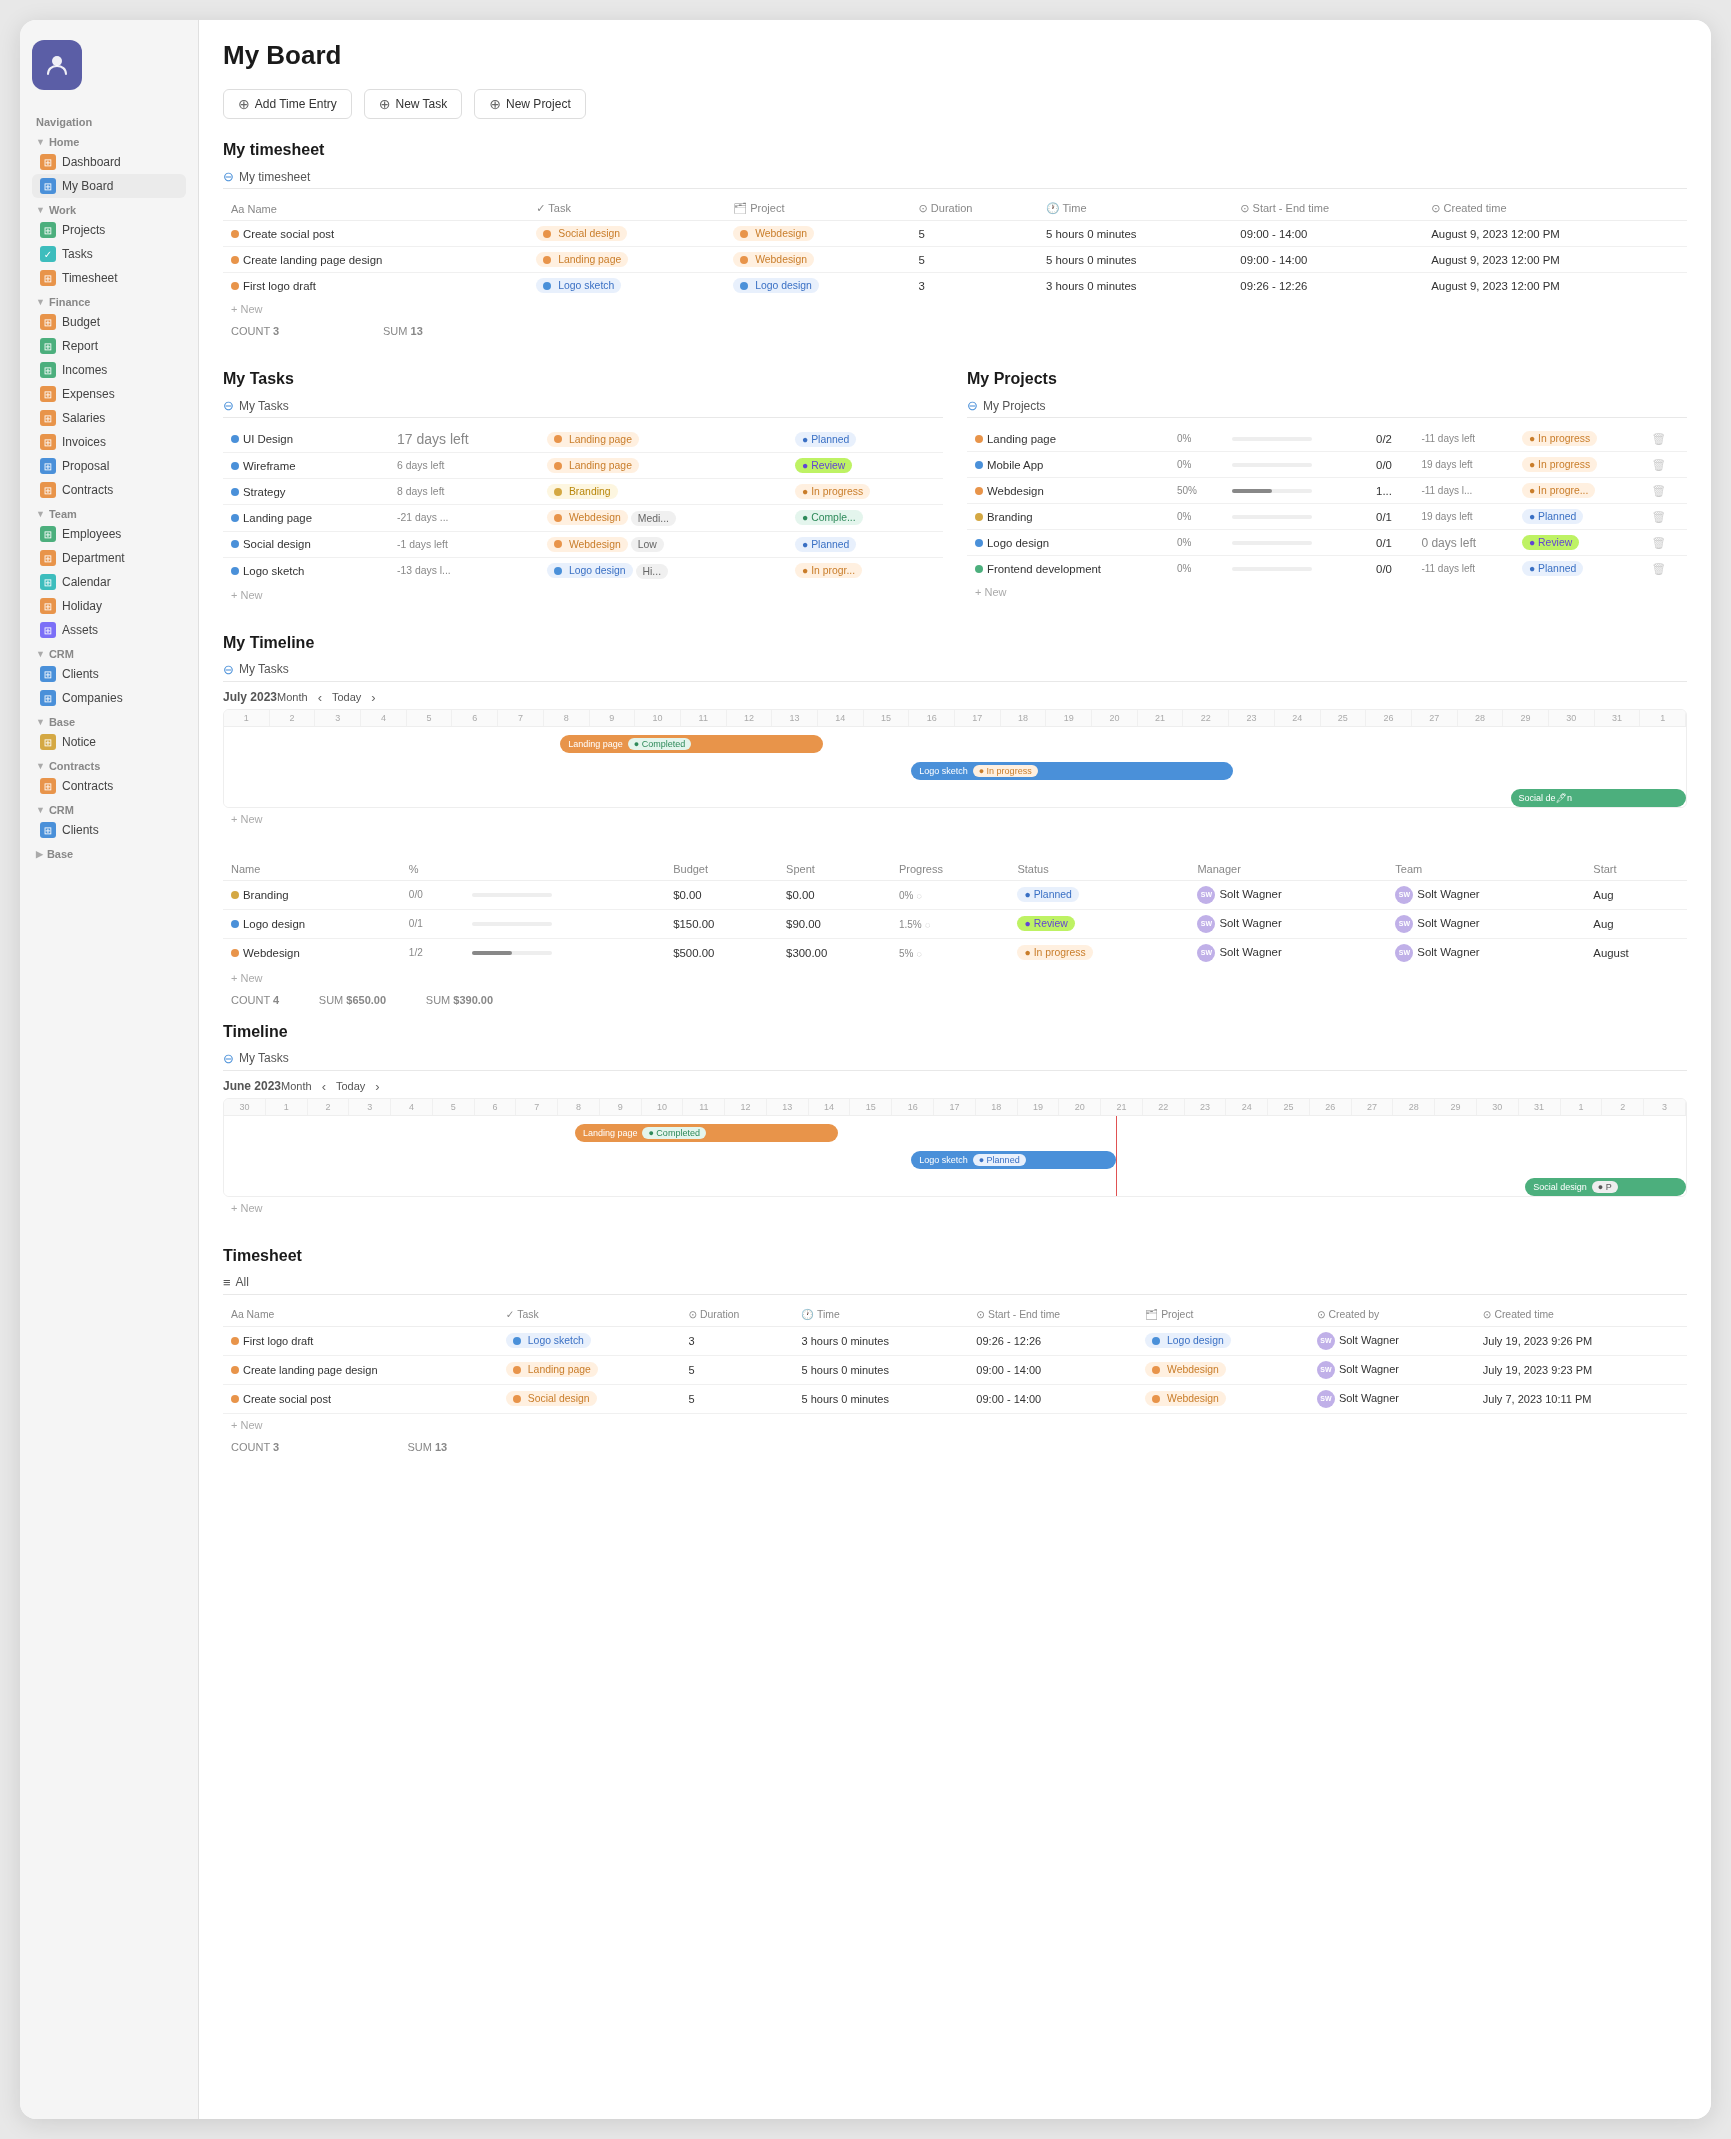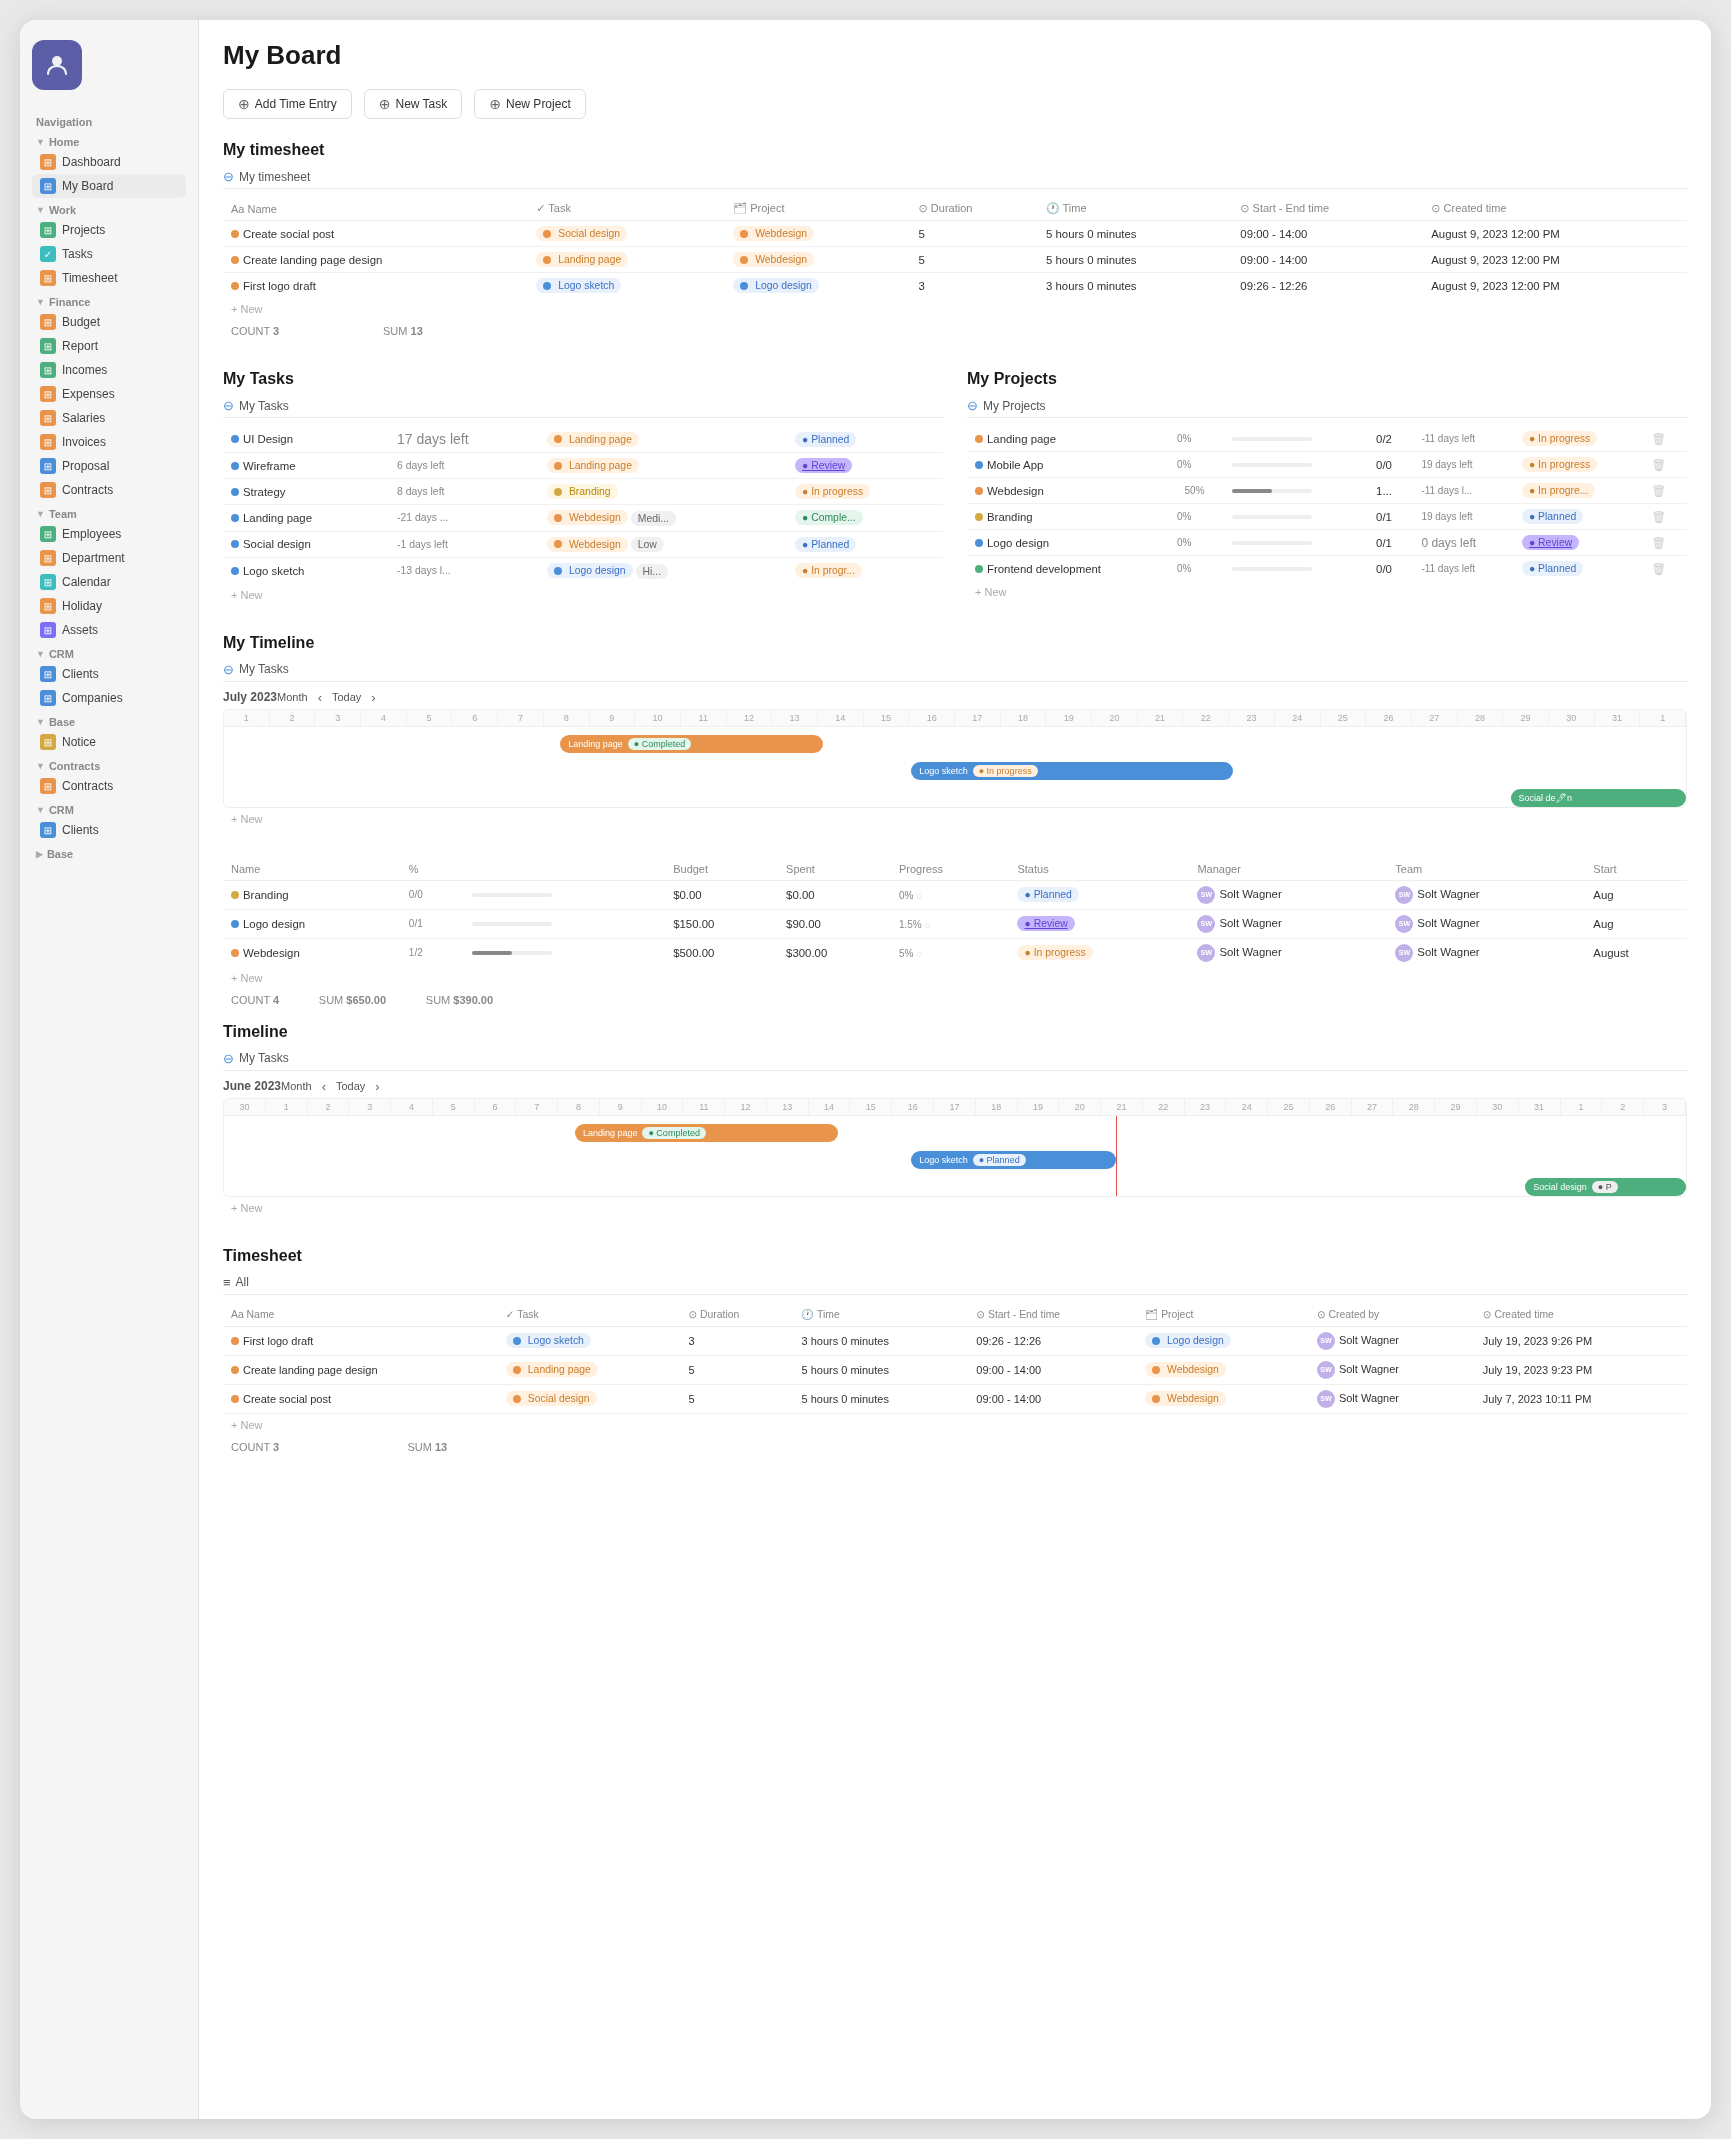--- a/index.html
+++ b/index.html
@@ -164,21 +164,21 @@
       gap: 3px;
       padding: 2px 7px;
       border-radius: 10px;
       font-size: 10.4px;
       font-weight: 500;
     }
     .tag-orange { background: #fff0e0; color: #c97d2a; }
     .tag-blue { background: #e8f0fc; color: #3a70c4; }
     .tag-green { background: #e4f5ed; color: #2e8a5a; }
     .tag-yellow { background: #fdf6e0; color: #b8860b; }
-    .tag-purple { background: #c4b5fd; color: #6244d4; text-decoration: underline; }
+    .tag-purple { background: #bef264; color: #6244d4; }
     .count-row {
       font-size: 11px;
       color: #888;
       padding: 5px 8px;
     }
     .count-row span { font-weight: 600; }
     .new-row {
       font-size: 11px;
       color: #aaa;
       padding: 5px 8px;
@@ -581,21 +581,21 @@
     <td><span class="dot dot-blue"></span>Mobile App</td>
     <td style="color:#888;font-size:10px;">0%</td>
     <td><div class="progress-bar-bg"><div class="progress-bar-fill" style="width:0%"></div></div></td>
     <td>0/0</td>
     <td style="color:#888;font-size:10px;">19 days left</td>
     <td><span class="cell-tag tag-orange">● In progress</span></td>
     <td style="color:#ccc;cursor:pointer;">🗑</td>
   </tr>
               <tr>
     <td><span class="dot dot-orange"></span>Webdesign</td>
-    <td style="color:#888;font-size:10px;text-align:center;">50%</td>
+    <td style="color:#888;font-size:10px;">50%</td>
     <td><div class="progress-bar-bg"><div class="progress-bar-fill" style="width:50%"></div></div></td>
     <td>1...</td>
     <td style="color:#888;font-size:10px;">-11 days l...</td>
     <td><span class="cell-tag tag-orange">● In progre...</span></td>
     <td style="color:#ccc;cursor:pointer;">🗑</td>
   </tr>
               <tr>
     <td><span class="dot dot-yellow"></span>Branding</td>
     <td style="color:#888;font-size:10px;">0%</td>
     <td><div class="progress-bar-bg"><div class="progress-bar-fill" style="width:0%"></div></div></td>

